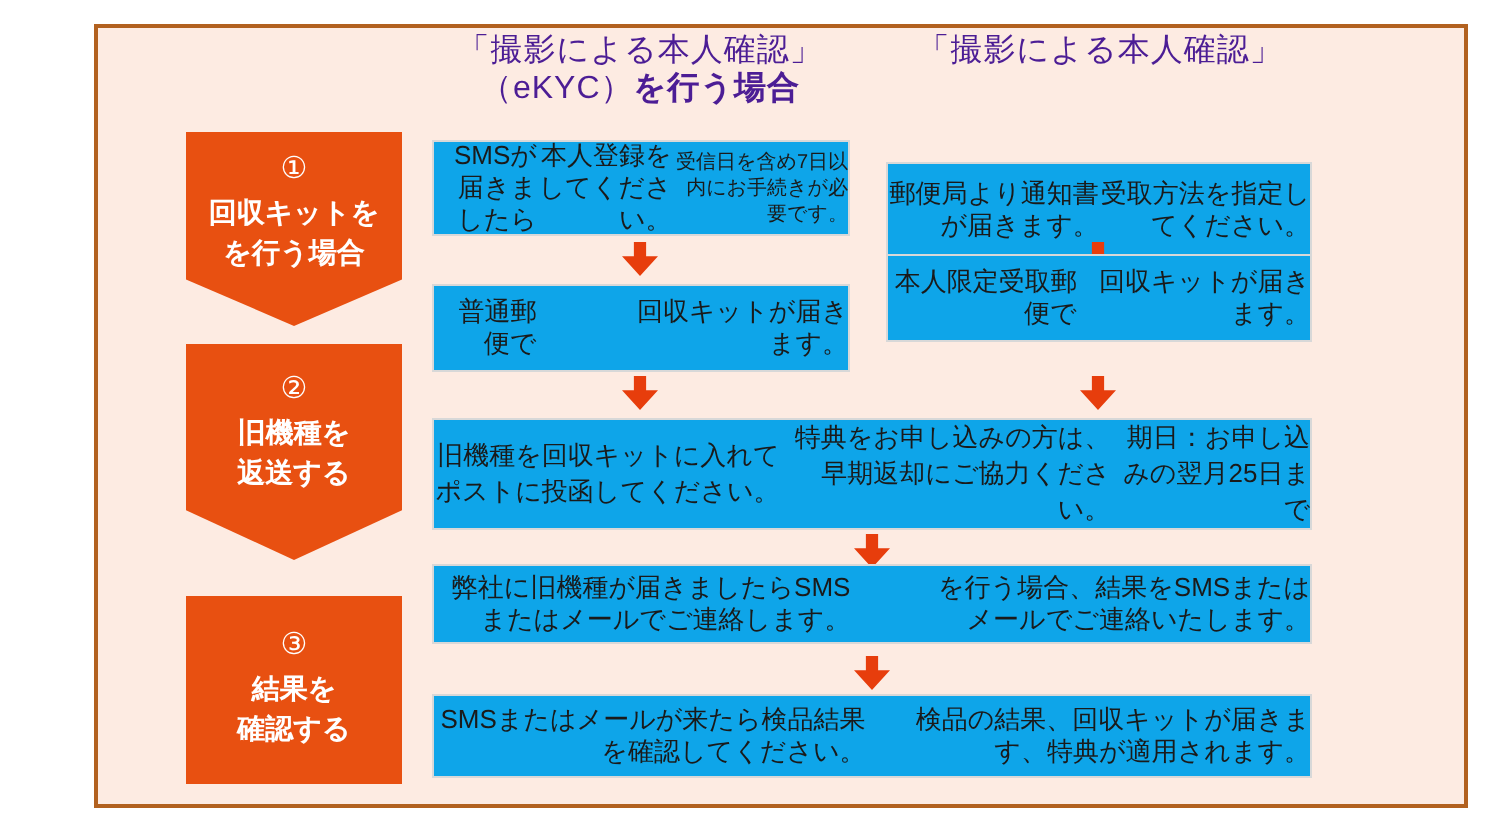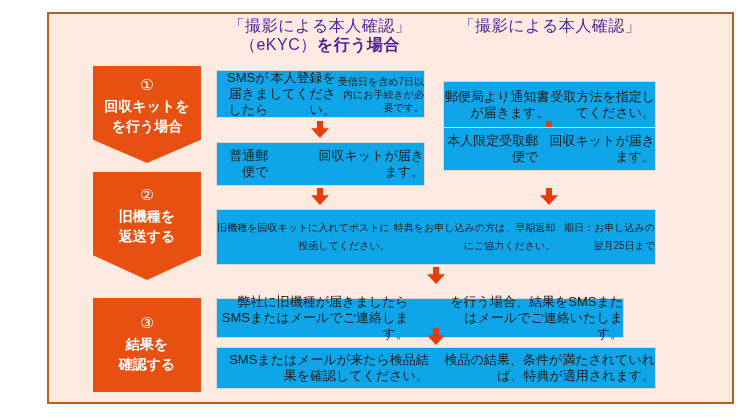--- a/index.html
+++ b/index.html
@@ -40,22 +40,22 @@
     box-sizing:border-box;display:flex;
     justify-content:center;align-items:center;text-align:right;
     color:#1a1a1a;font-size:13px;line-height:16px;
   }
   .box .note{font-size:10px;line-height:13px;}
   .box .b{font-weight:normal;}
   #box-l1{left:216px;top:70px;width:209px;height:48px;}
   #box-r1{left:443px;top:70px;width:213px;height:48px;margin-top:11px;}
   #box-l2{left:216px;top:142px;width:209px;height:44px;gap:42px;}
   #box-r2{left:443px;top:127px;width:213px;height:44px;}
-  #box-w3{left:216px;top:209px;width:440px;height:56px;font-size:10px;line-height:18px;}
-  #box-w4{left:216px;top:298px;width:408px;height:40px;gap:36px;}
+  #box-w3{left:216px;top:209px;width:440px;height:56px;font-size:13px;line-height:18px;}
+  #box-w4{left:216px;top:282px;width:440px;height:40px;gap:36px;}
   #box-w5{left:216px;top:347px;width:440px;height:42px;}
   
   .flow-arrow{
     position:absolute;width:18px;height:17px;background:#e73d0c;
     clip-path:polygon(33% 0,67% 0,67% 42%,100% 42%,50% 100%,0 42%,33% 42%);
   }
   #arrow-1{left:311px;top:121px;}
   #arrow-2{left:540px;top:121px;}
   #arrow-3{left:311px;top:188px;}
   #arrow-4{left:540px;top:188px;}
@@ -127,15 +127,15 @@
 
   <div class="box" id="box-w4">
     <div>弊社に旧機種が届きましたらSMSまたはメールでご連絡します。</div>
     <div>を行う場合、結果をSMSまたはメールでご連絡いたします。</div>
   </div>
 
   <div class="flow-arrow" id="arrow-6"></div>
 
   <div class="box" id="box-w5">
     <div>SMSまたはメールが来たら検品結果を確認してください。</div>
-    <div>検品の結果、条件が満たされていれば、特典が適用されます。</div>
+    <div>検品の結果、回収キットが届きます、特典が適用されます。</div>
   </div>
 </div>
 
 </body></html>

